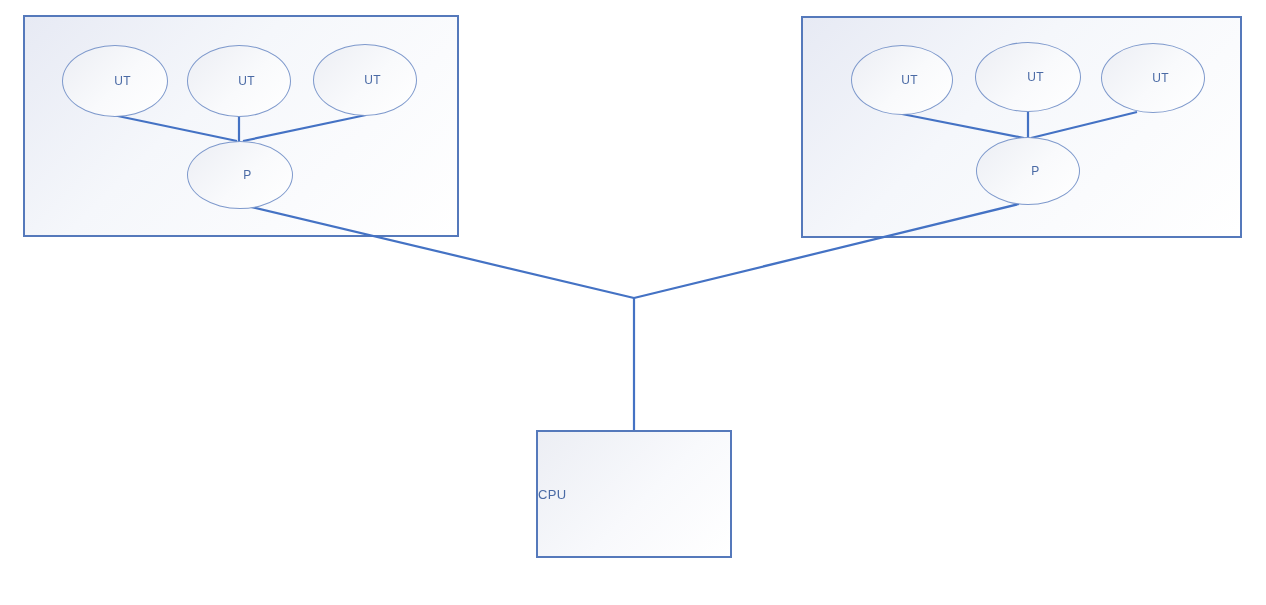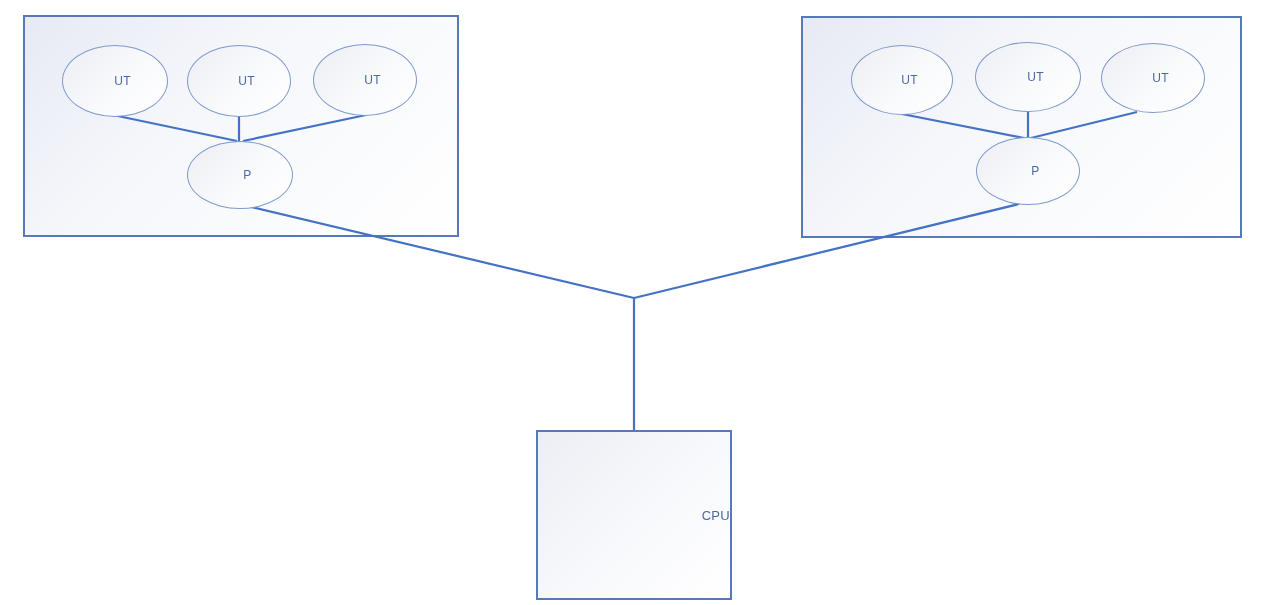--- a/index.html
+++ b/index.html
@@ -43,27 +43,27 @@
     font-size: 12px;
     color: #4a6aa5;
     letter-spacing: 0.3px;
     margin-left: 15px;
   }
   .cpu-box {
     position: absolute;
     left: 536px;
     top: 430px;
     width: 196px;
-    height: 170px;
+    height: 128px;
     border: 2px solid #5579bb;
     background: linear-gradient(135deg, #eceef4 0%, #f8f9fc 55%, #ffffff 100%);
     box-sizing: border-box;
     display: flex;
     align-items: center;
-    justify-content: flex-end;
+    justify-content: flex-start;
     z-index: 3;
   }
   .cpu-label {
     font-size: 13px;
     color: #4a6aa5;
     letter-spacing: 0.3px;
   }
 </style>
 </head>
 <body>

